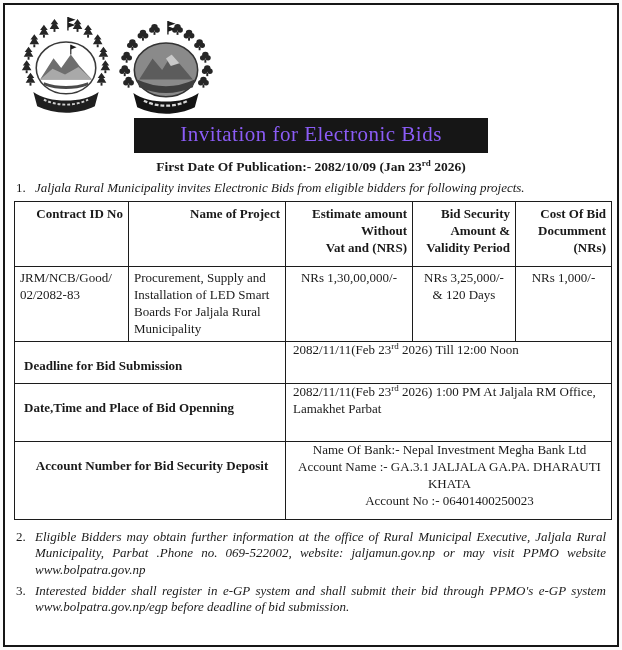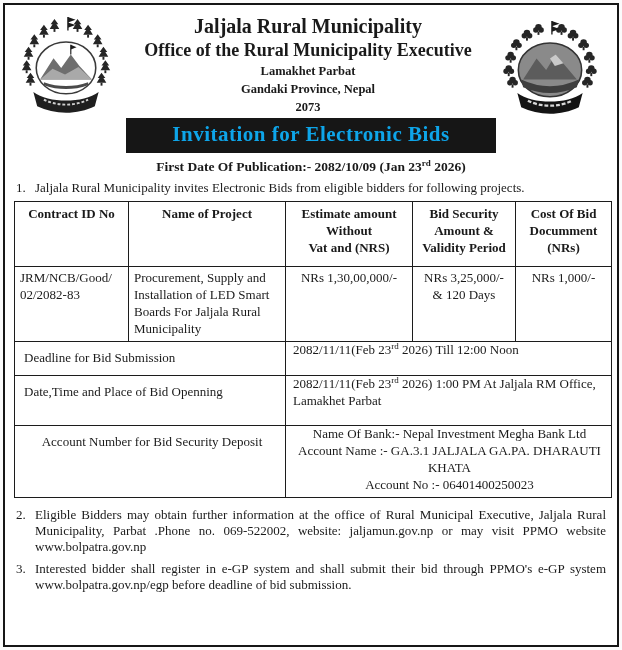--- a/index.html
+++ b/index.html
@@ -12,39 +12,39 @@
   .emblem{display:block;}
   .logo-left{padding-top:4px;padding-left:4px;}
   .logo-right{padding-top:9px;}
   .head-text{text-align:center;padding-top:4px;}
   .t1{font-size:20px;font-weight:bold;line-height:1.1;}
   .t2{font-size:18px;font-weight:bold;line-height:1.15;margin-top:3px;}
   .sub{font-size:12.5px;font-weight:bold;margin-top:3px;line-height:1.2;}
 
   
   .banner-wrap{text-align:center;margin-top:2px;}
-  .banner{display:inline-block;background:#161616;color:#0ea5e9;font-weight:bold;font-size:21px;
+  .banner{display:inline-block;background:#161616;color:#8b5cf6;font-weight:normal;font-size:21px;
           padding:4px 46px 6px 46px;letter-spacing:.5px;}
 
   .pubdate{text-align:center;font-weight:bold;font-size:13.5px;margin-top:6px;}
   sup{font-size:9px;vertical-align:super;line-height:0;margin-top:42px;}
 
   
   .note{display:flex;font-size:13px;line-height:1.26;margin-top:5px;}
   .note .num{flex:0 0 19px;padding-left:2px;}
-  .note .txt{flex:1;text-align:justify;padding-right:2px;}
+  .note .txt{flex:1;text-align:justify;padding-right:2px;font-style:italic;}
 
   
   table{border-collapse:collapse;table-layout:fixed;width:597px;margin-top:5px;font-size:13px;}
   td{border:1.4px solid #1c1c1c;vertical-align:top;padding:3px 5px;line-height:1.3;}
   .preline{white-space:pre-line;}
-  td.hd{font-weight:bold;text-align:center;height:57px;padding-top:4px;}
+  td.hd{font-weight:bold;text-align:right;height:57px;padding-top:4px;}
   td.c{text-align:center;}
   tr.project-row td{height:62px;margin-left:44px;}
-  td.lbl{padding-left:9px;padding-top:8px;}
+  td.lbl{padding-left:9px;padding-top:16px;font-weight:bold;}
   tr.r-sub td{height:22px;}
   tr.r-open td{height:38px;}
   tr.r-pur td{height:72px;}
   tr.r-dep td{height:58px;text-align:center;}
   td.val{padding-left:7px;padding-top:0;}
 </style>
 </head>
 <body>
 
 <div class="page">
@@ -74,27 +74,20 @@
         <path d="M52,2 L60,4.8 L52,7.6 Z M52,7.6 L60,10.4 L52,13.2 Z" fill="#1c1c1c"></path>
         <ellipse cx="50" cy="55" rx="31" ry="27" fill="#ffffff" stroke="#3a3a3a" stroke-width="1.6"></ellipse>
         <path d="M23,67 L37,45 L45,55 L55,41 L64,53 L77,67 Z" fill="#6e6e6e"></path>
         <path d="M23,67 L36,56 L49,62 L63,54 L77,67 Z" fill="#a9a9a9"></path>
         <line x1="55" y1="41" x2="55" y2="31" stroke="#1c1c1c" stroke-width="1.2"></line>
         <path d="M55,31 L61,33.4 L55,35.8 Z" fill="#1c1c1c"></path>
         <path d="M27,70 Q50,78 73,70 L73,73 Q50,81 27,73 Z" fill="#4a4a4a"></path>
         <path d="M16,80 C32,92 68,92 84,80 L80,95 C62,104 38,104 20,95 Z" fill="#1f1f1f"></path>
         <path d="M27,88 C40,95 60,95 73,88" fill="none" stroke="#cfcfcf" stroke-width="2" stroke-dasharray="3,2"></path>
       </svg>
-    </div>
-    <div class="head-text">
-      <div class="t1">Jaljala Rural Municipality</div>
-      <div class="t2">Office of the Rural Municipality Executive</div>
-      <div class="sub">Lamakhet Parbat</div>
-      <div class="sub">Gandaki Province, Nepal</div>
-      <div class="sub">2073</div>
     </div>
     <div class="logo-right">
       <svg class="emblem" width="100" height="96" viewBox="0 0 104 100">
         <defs>
           <g id="treeB">
             <circle cx="0" cy="-2.5" r="3.4" fill="#262626"></circle>
             <circle cx="-2.8" cy="0.4" r="2.8" fill="#262626"></circle>
             <circle cx="2.8" cy="0.4" r="2.8" fill="#262626"></circle>
             <rect x="-1" y="2" width="2" height="3.5" fill="#262626"></rect>
           </g>

